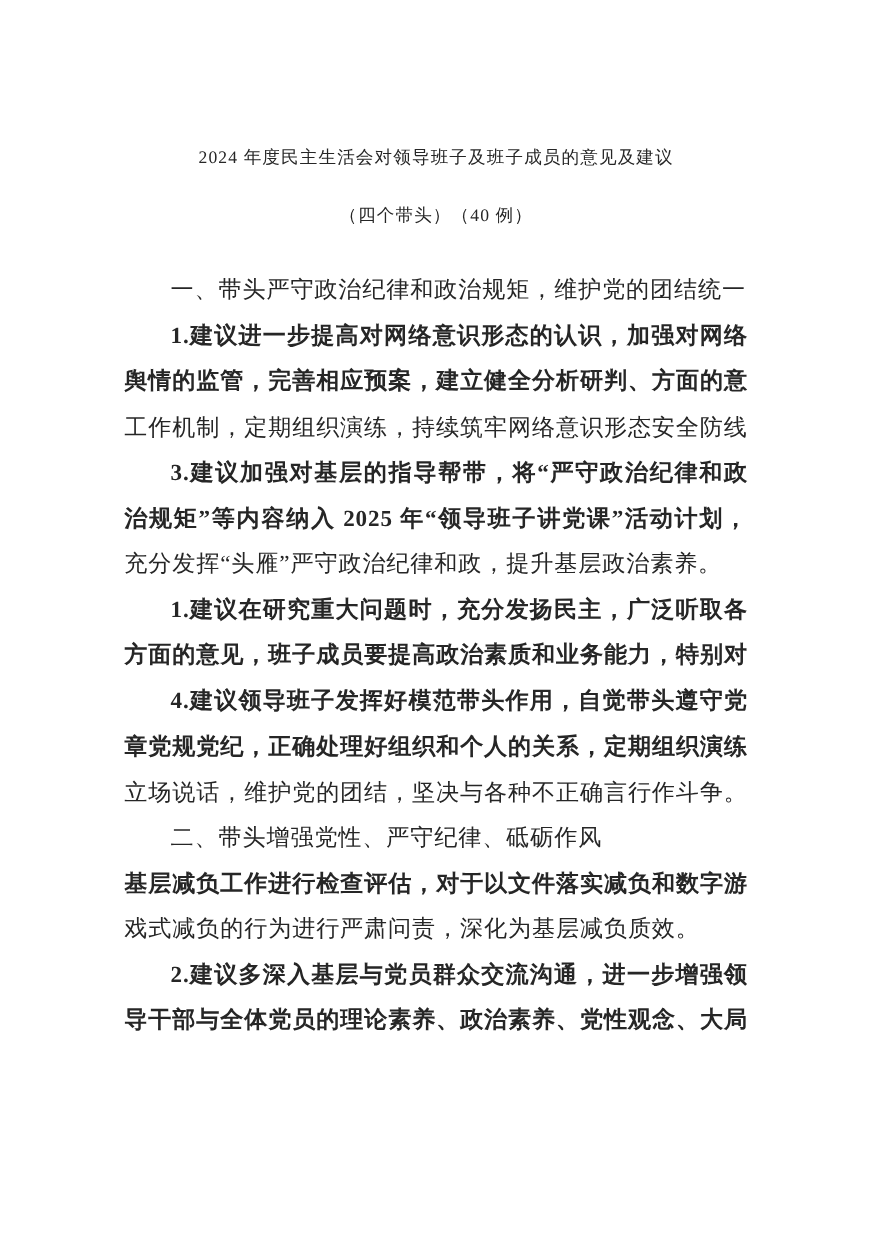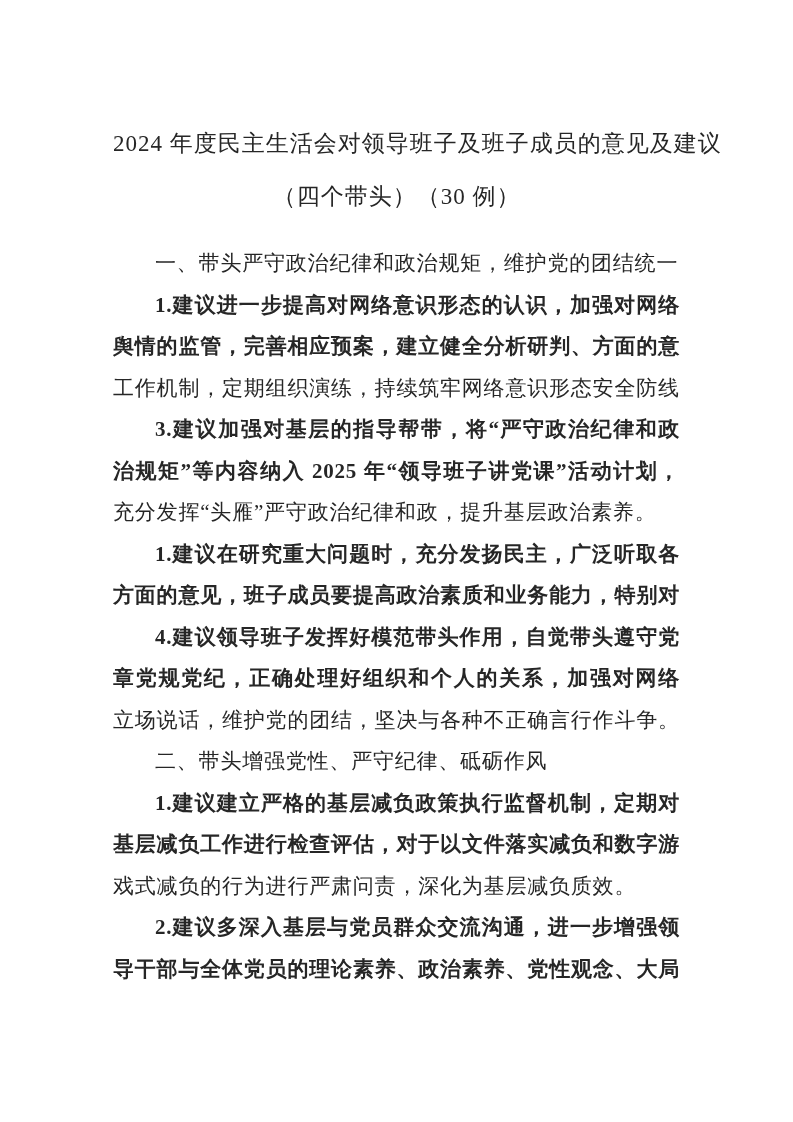--- a/index.html
+++ b/index.html
@@ -17,21 +17,21 @@
     color: #262626;
   }
   .doc {
     position: absolute;
     left: 113px;
     top: 0;
     width: 567px;
   }
   .title {
     margin-top: 117px;
-    font-size: 23px;
+    font-size: 16px;
     line-height: 53px;
     text-align: center;
     font-weight: 400;
     letter-spacing: 1px;
   }
   .title .ln {
     display: block;
   }
   .body {
     margin-top: 20px;
@@ -59,21 +59,21 @@
   }
 </style>
 </head>
 <body>
 
 <div class="page">
   <div class="doc">
 
     <div class="title">
       <span class="ln">2024 年度民主生活会对领导班子及班子成员的意见及建议</span>
-      <span class="ln">（四个带头）（30 例）</span>
+      <span class="ln">（四个带头）（40 例）</span>
     </div>
 
     <div class="body">
 
       <div>
         <span class="ln ind">一、带头严守政治纪律和政治规矩，维护党的团结统一</span>
       </div>
 
       <div>
         <span class="ln ind just">1.建议进一步提高对网络意识形态的认识，加强对网络</span>
@@ -87,30 +87,29 @@
         <span class="ln">充分发挥“头雁”严守政治纪律和政，提升基层政治素养。</span>
       </div>
 
       <div>
         <span class="ln ind just">1.建议在研究重大问题时，充分发扬民主，广泛听取各</span>
         <span class="ln just">方面的意见，班子成员要提高政治素质和业务能力，特别对</span>
       </div>
 
       <div>
         <span class="ln ind just">4.建议领导班子发挥好模范带头作用，自觉带头遵守党</span>
-        <span class="ln just">章党规党纪，正确处理好组织和个人的关系，加强对网络</span>
+        <span class="ln just">章党规党纪，正确处理好组织和个人的关系，定期组织演练</span>
         <span class="ln">立场说话，维护党的团结，坚决与各种不正确言行作斗争。</span>
       </div>
 
       <div>
         <span class="ln ind">二、带头增强党性、严守纪律、砥砺作风</span>
       </div>
 
       <div>
-        <span class="ln ind just">1.建议建立严格的基层减负政策执行监督机制，定期对</span>
         <span class="ln just">基层减负工作进行检查评估，对于以文件落实减负和数字游</span>
         <span class="ln">戏式减负的行为进行严肃问责，深化为基层减负质效。</span>
       </div>
 
       <div>
         <span class="ln ind just">2.建议多深入基层与党员群众交流沟通，进一步增强领</span>
         <span class="ln just">导干部与全体党员的理论素养、政治素养、党性观念、大局</span>
       </div>
 
     </div>

